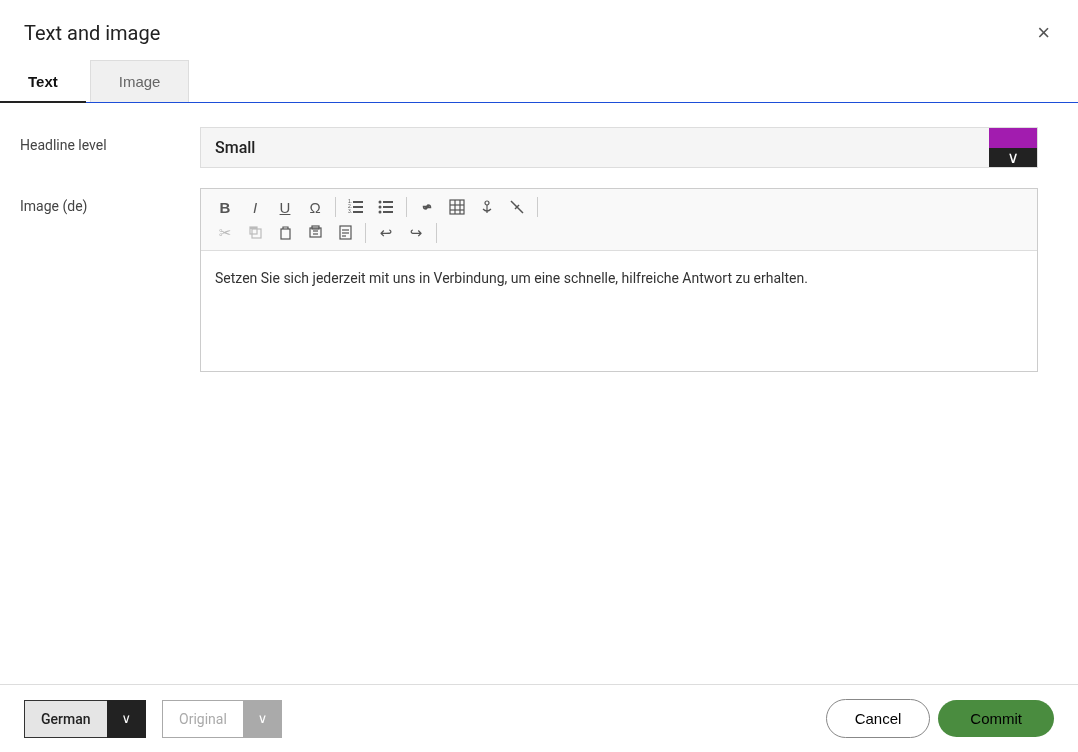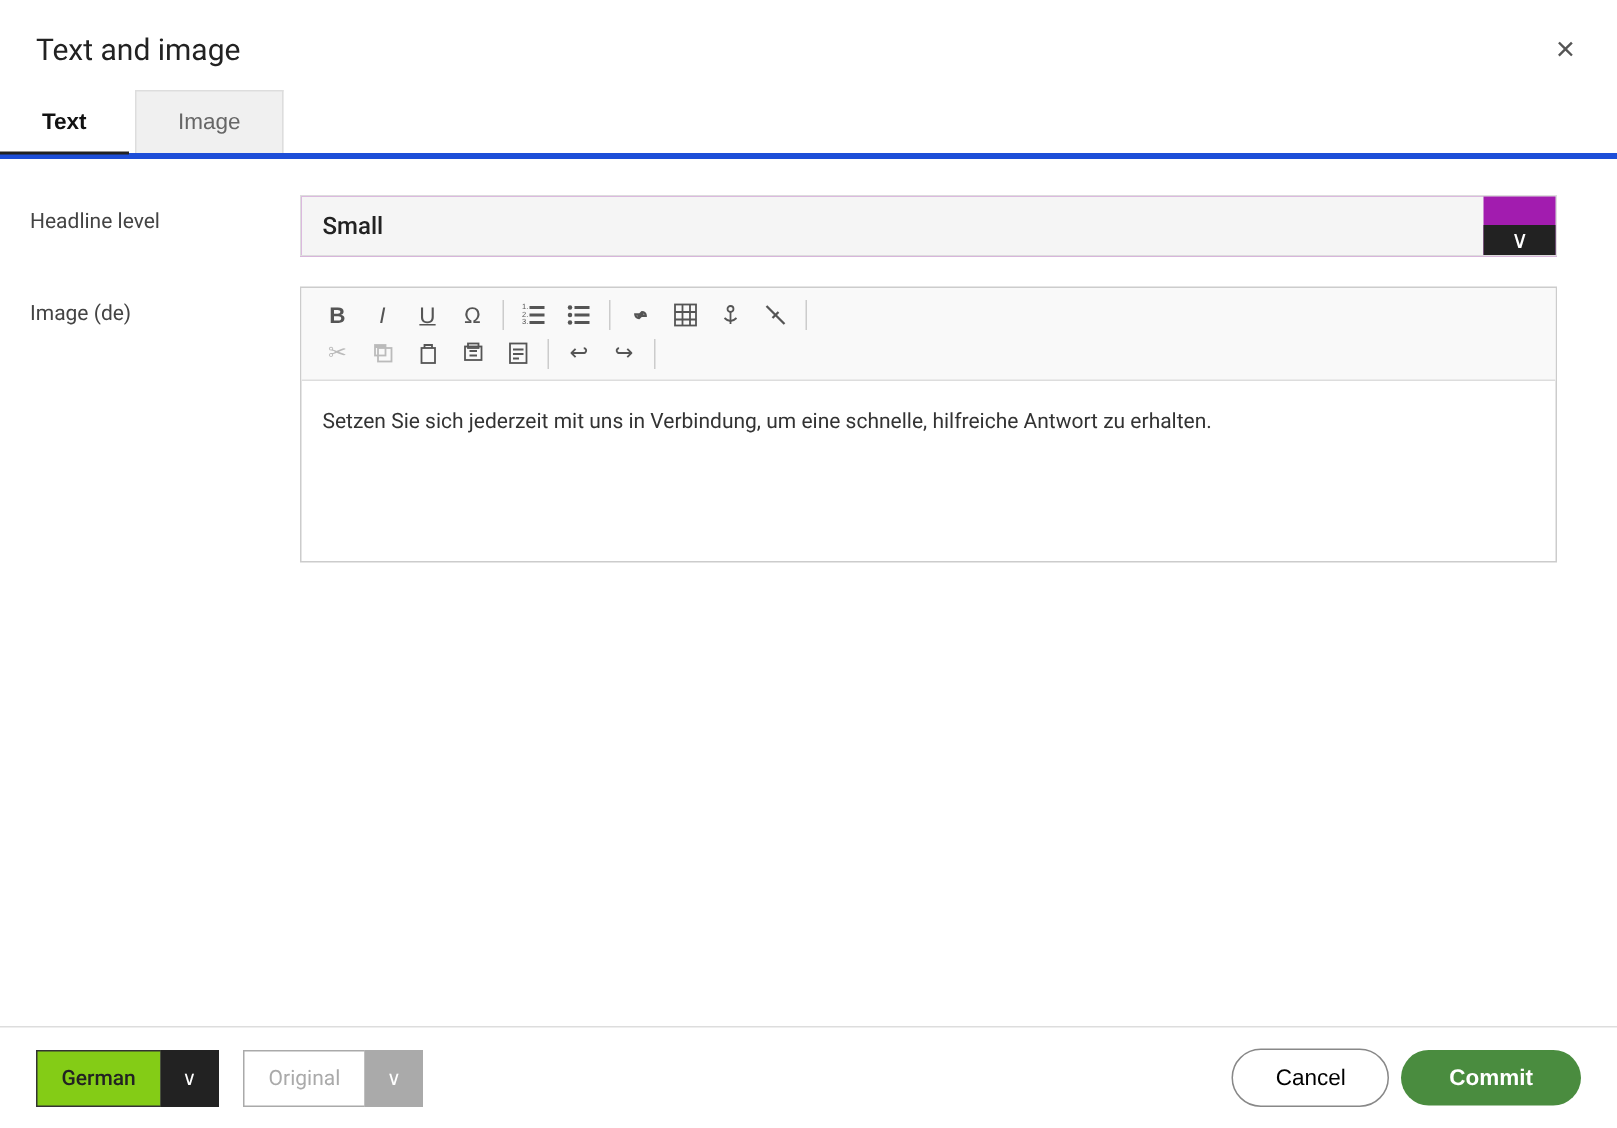--- a/index.html
+++ b/index.html
@@ -40,21 +40,21 @@
       border: none;
       cursor: pointer;
       font-size: 22px;
       color: #555;
       padding: 4px;
       line-height: 1;
     }
 
     .tabs-row {
       display: flex;
-      border-bottom: 4px solid #1d4ed8;
+      border-bottom: 1px solid #1d4ed8;
       flex-shrink: 0;
       padding-left: 0;
     }
 
     .tab {
       padding: 12px 28px;
       font-size: 15px;
       cursor: pointer;
       border: none;
       background: none;
@@ -239,21 +239,21 @@
       flex-shrink: 0;
       gap: 8px;
     }
 
     .lang-select-wrapper {
       display: flex;
       align-items: stretch;
     }
 
     .lang-select-value {
-      background: #84cc16;
+      background: #e5e5e5;
       border: 1px solid #333;
       border-right: none;
       padding: 10px 16px;
       font-size: 14px;
       color: #222;
       font-weight: 500;
     }
 
     .lang-arrow-btn {
       background: #222;
@@ -299,26 +299,26 @@
       border: 1px solid #888;
       color: #000000;
       padding: 10px 28px;
       border-radius: 24px;
       font-size: 15px;
       cursor: pointer;
     }
 
     .commit-btn {
       background: #4a8c3f;
-      color: #ffffff;
+      color: #000000;
       border: none;
       padding: 10px 32px;
       border-radius: 24px;
       font-size: 15px;
-      font-weight: 700;
+      font-weight: 400;
       cursor: pointer;
     }
   </style>
 </head>
 <body>
 
 <div class="dialog">
 
   <div class="dialog-header">
     <h1 class="dialog-title">Text and image</h1>

